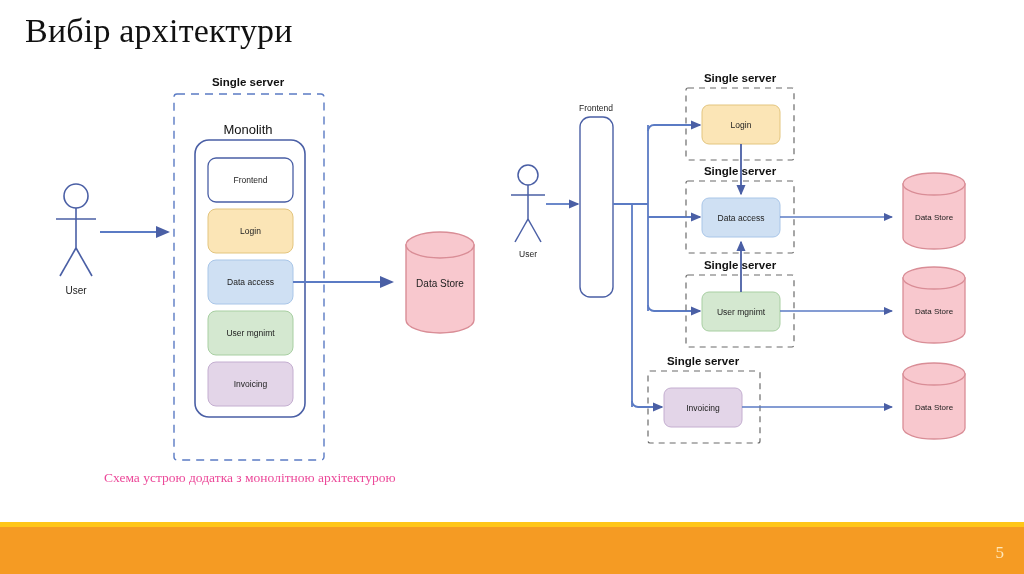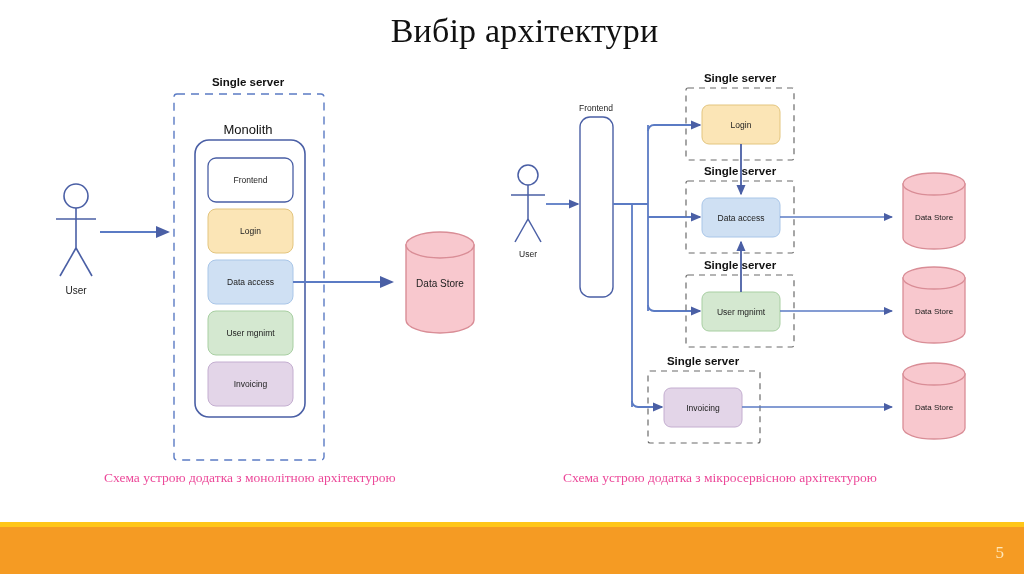--- a/index.html
+++ b/index.html
@@ -9,21 +9,21 @@
     font-family:"Liberation Sans", sans-serif;
     overflow:hidden;
     position:relative;
   }
   #slide{position:absolute;inset:0;}
 
   
   .slide-title{
     position:absolute;
     left:0;right:0;top:12px;
-    text-align:center;
+    text-align:left;
     font-family:"Liberation Serif", serif;
     font-size:34px;
     color:#111111;
     letter-spacing:.2px;
     margin-left:25px;
   }
 
   
   svg.canvas{position:absolute;left:0;top:0;width:1024px;height:574px;}
 
@@ -207,18 +207,17 @@
       </g>
       <g>
         <path d="M903 374 L903 428 A31 11 0 0 0 965 428 L965 374 Z" fill="#F8C8CE" stroke="#D98D96" stroke-width="1.3"></path>
         <ellipse cx="934" cy="374" rx="31" ry="11" fill="#F8C8CE" stroke="#D98D96" stroke-width="1.3"></ellipse>
         <text class="t-store-s" x="934" y="410" text-anchor="middle">Data Store</text>
       </g>
     </g>
   </svg>
 
   <div class="caption" id="caption-left">Схема устрою додатка з монолітною архітектурою</div>
-  <div class="caption" id="caption-right">Схема устрою додатка з мікросервісною архітектурою</div>
 
   <div class="band-gold"></div>
   <div class="band-orange"></div>
   <div class="page-num">5</div>
 </div>
 
 </body></html>

